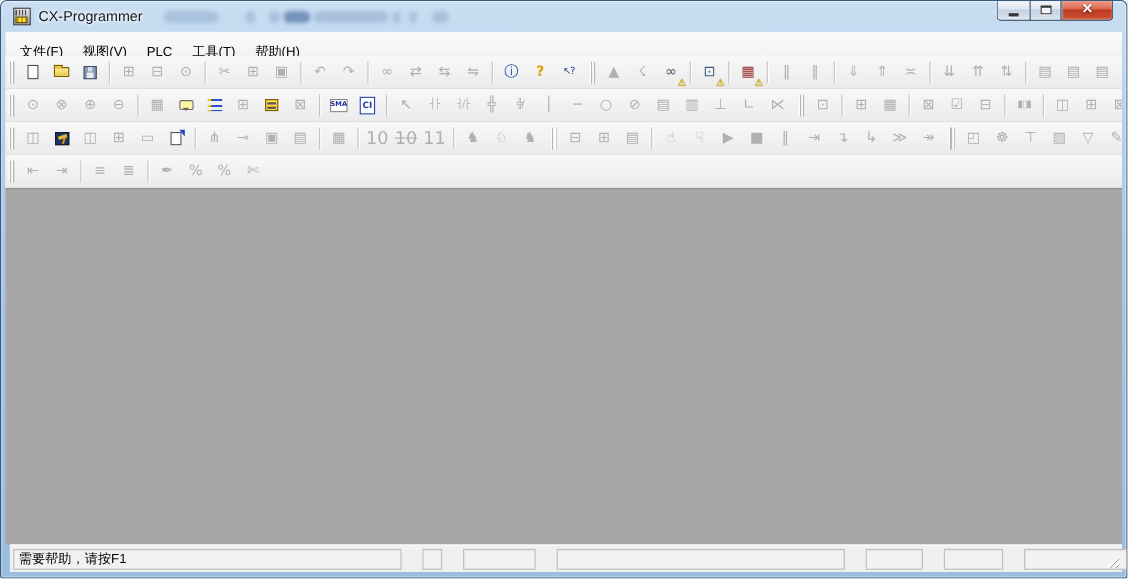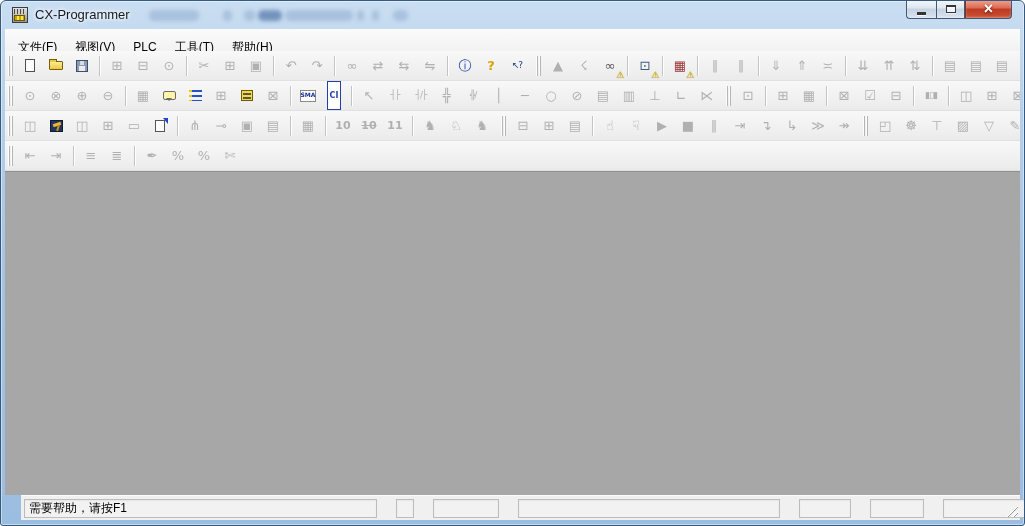--- a/index.html
+++ b/index.html
@@ -47,21 +47,21 @@
   .toolbars{position:absolute;top:50px;left:4px;right:4px;height:120px;background:#efefef}
   .tb-row{height:30px;display:flex;align-items:center;overflow:hidden;
     background:linear-gradient(#f8f8f8,#ebebeb);border-bottom:1px solid #e0e0e0}
   .tb-group{display:flex;align-items:center;height:28px;padding-right:3px;flex:0 0 auto}
   .grip{width:5px;height:20px;margin:0 4px 0 3px;flex:0 0 auto;
     background:linear-gradient(90deg,#fdfdfd 0 1px,#b5b5b5 1px 2px,transparent 2px 3px,#fdfdfd 3px 4px,#b5b5b5 4px 5px)}
   .tb-btn{position:relative;width:24px;height:22px;margin:0 1px;display:flex;align-items:center;justify-content:center;border-radius:2px;flex:0 0 auto}
   .tb-sep{width:1px;height:20px;background:#c3c3c3;margin:0 4px;box-shadow:1px 0 0 #fff;flex:0 0 auto}
   .glyph{font-size:13px;line-height:1;color:#4a4a4a;font-family:"DejaVu Sans",sans-serif;white-space:nowrap}
   .glyph.multi{font-size:9px;letter-spacing:-1px}
-  .glyph.txt{font-size:11px;font-weight:bold}
+  .glyph.txt{font-size:16px;font-weight:normal}
   .tb-btn.disabled .glyph{color:#b0b0b0}
   .badge{position:absolute;right:-2px;bottom:-3px;font-size:9px;line-height:1;color:#f2c500;
     text-shadow:0 0 1px #6d5400}
 
   
   .glyph.i-page{width:10px;height:13px;background:#fdfdfd;border:1px solid #4f4f4f;font-size:0}
   .glyph.i-folder{width:14px;height:9px;background:linear-gradient(#ffec8f,#e9c84b);border:1px solid #7a5f00;border-radius:1px;position:relative;font-size:0}
   .glyph.i-folder::before{content:"";position:absolute;top:-3px;left:-1px;width:6px;height:2px;background:#e9c84b;border:1px solid #7a5f00;border-bottom:none}
   .glyph.i-floppy{width:12px;height:12px;background:#8a9cb5;border:1px solid #3c4f66;position:relative;font-size:0}
   .glyph.i-floppy::before{content:"";position:absolute;left:2px;bottom:0;width:6px;height:5px;background:#ececec}
@@ -69,34 +69,34 @@
   .glyph.i-comment{width:13px;height:9px;background:#fff5a8;border:1px solid #6a6a6a;border-radius:2px;position:relative;font-size:0}
   .glyph.i-comment::after{content:"";position:absolute;left:2px;bottom:-5px;border:3px solid transparent;border-top-color:#6a6a6a}
   .glyph.i-runglist{width:13px;height:11px;font-size:0;position:relative;
     background:repeating-linear-gradient(#2a50c8 0 2px,transparent 2px 5px)}
   .glyph.i-runglist::before{content:"";position:absolute;left:0;top:0;width:3px;height:11px;
     background:repeating-linear-gradient(#e8c800 0 2px,transparent 2px 5px)}
   .glyph.i-ladder{width:12px;height:11px;background:#ffd83d;border:1px solid #6a5a00;position:relative;font-size:0}
   .glyph.i-ladder::before{content:"";position:absolute;left:1px;top:2px;right:1px;height:2px;background:#555;box-shadow:0 4px 0 #555}
   .glyph.i-sma{width:16px;height:12px;background:#fff;border:1px solid #888;color:#1a2f99;
     font-size:6px;font-weight:bold;display:flex;align-items:flex-start;justify-content:center;line-height:7px;letter-spacing:0}
-  .glyph.i-ci{width:14px;height:29px;background:#fff;border:1px solid #2440a8;color:#2440a8;
+  .glyph.i-ci{width:14px;height:16px;background:#fff;border:1px solid #2440a8;color:#2440a8;
     font-size:8px;font-weight:bold;display:flex;align-items:center;justify-content:center;letter-spacing:0}
   .glyph.i-hammer{width:13px;height:12px;background:#20345f;border:1px solid #101a30;position:relative;font-size:0}
   .glyph.i-hammer::before{content:"";position:absolute;left:2px;top:2px;width:8px;height:3px;background:#e8b830;transform:rotate(-18deg)}
   .glyph.i-hammer::after{content:"";position:absolute;left:6px;top:4px;width:2px;height:6px;background:#c89020;transform:rotate(18deg)}
   .glyph.i-props{width:10px;height:12px;background:#fff;border:1px solid #555;position:relative;font-size:0}
   .glyph.i-props::after{content:"";position:absolute;right:-4px;top:-3px;width:0;height:0;
     border-left:5px solid transparent;border-top:6px solid #2244cc}
 
   
   .workspace{position:absolute;top:170px;left:4px;right:4px;bottom:30px;background:#a7a7a7;border-top:1px solid #8f8f8f}
 
   
-  .statusbar{position:absolute;left:20px;right:4px;bottom:5px;height:25px;background:#f0f0f0;
+  .statusbar{position:absolute;left:8px;right:4px;bottom:5px;height:25px;background:#f0f0f0;
     border-top:1px solid #fdfdfd;display:flex;align-items:center;gap:19px;padding:0 3px}
   .sb-panel{height:19px;flex:0 0 auto;border:1px solid #bcbcbc;background:#f2f2f2;
     box-shadow:inset 0 1px 2px rgba(0,0,0,.05);font-size:12px;line-height:17px;padding:0 4px;
     color:#000;white-space:nowrap;overflow:hidden}
   .resize-grip{position:absolute;right:6px;bottom:8px;width:13px;height:13px;
     background:repeating-linear-gradient(135deg,transparent 0 2px,#ffffff 2px 3px,#9a9a9a 3px 4px);
     clip-path:polygon(100% 0,100% 100%,0 100%)}
 </style>
 </head>
 <body>

